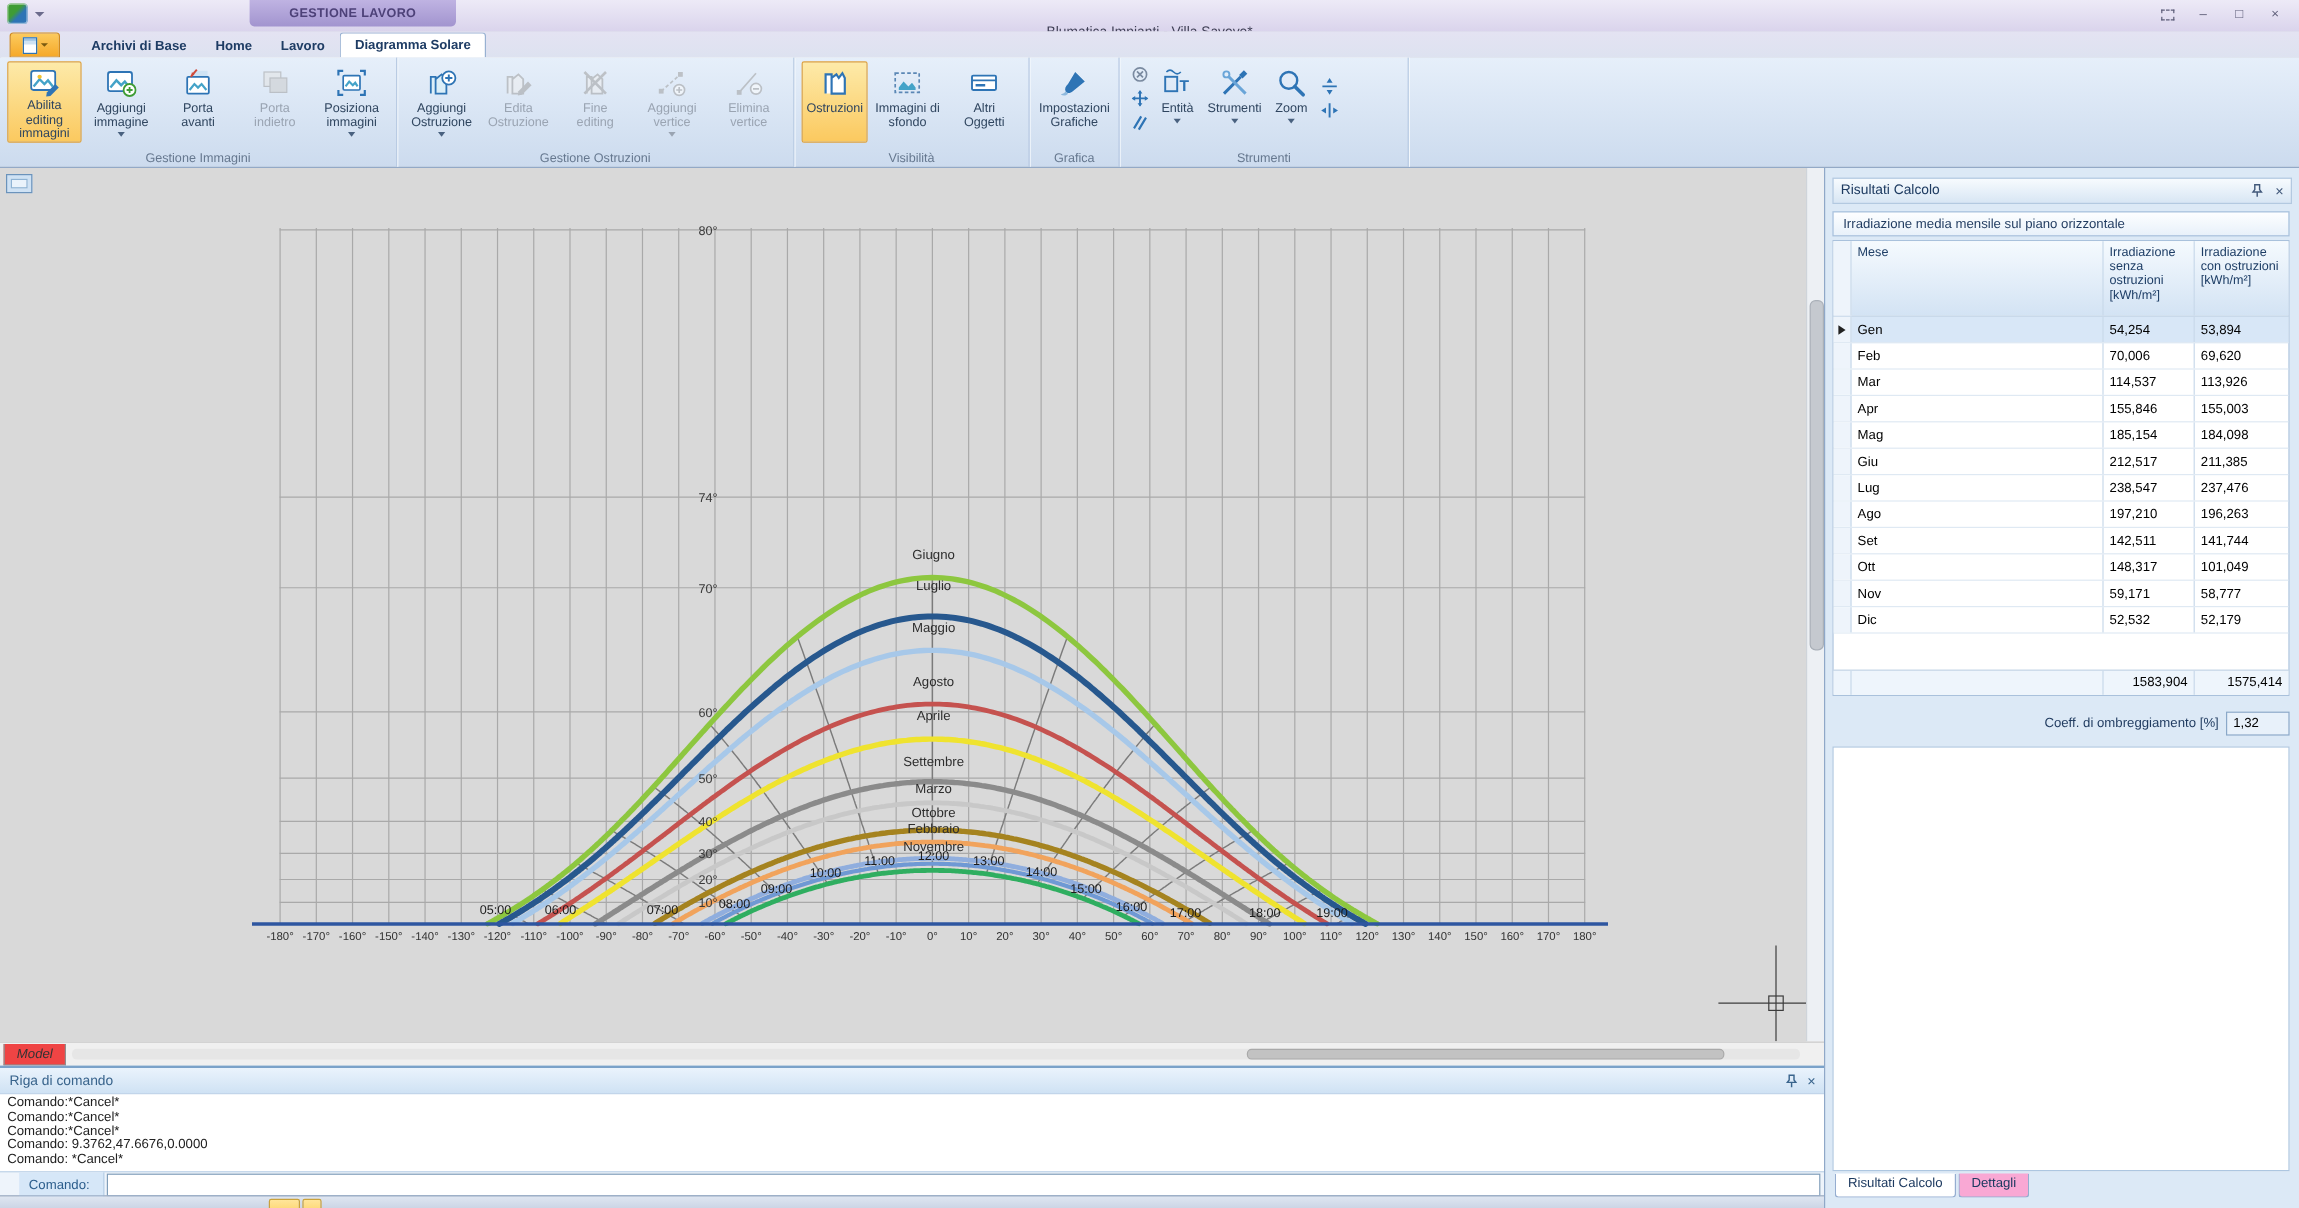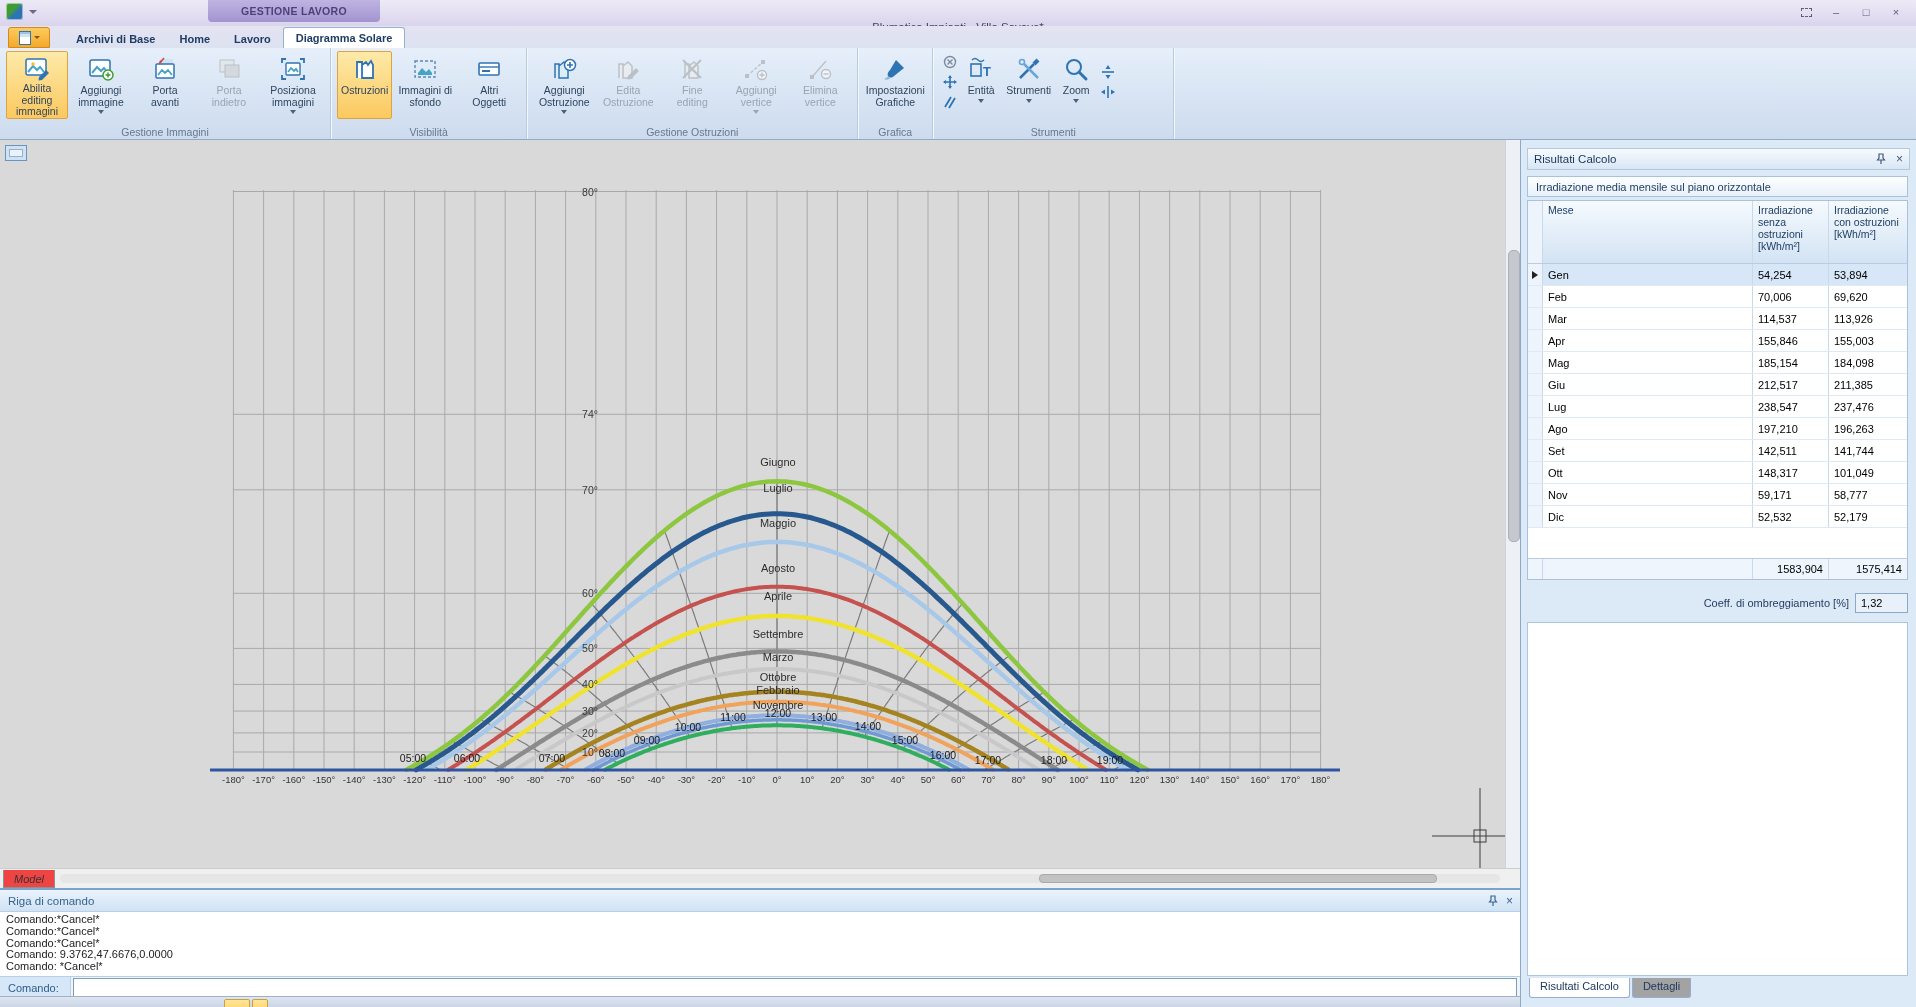--- a/index.html
+++ b/index.html
@@ -45,21 +45,21 @@
   .vthumb{position:absolute;left:2px;top:110px;width:10px;height:290px;background:#c5c9cf;border:1px solid #aab0b8;border-radius:5px;}
   .bottombar{position:absolute;left:0;top:868px;width:1521px;height:20px;background:#f0f0f0;border-top:1px solid #cdcdcd;}
   .modeltab{position:absolute;left:3px;top:1px;height:17px;padding:0 10px;background:#ef4444;border:1px solid #8f8f8f;border-top:none;display:flex;align-items:center;font-size:11px;color:#333;font-style:italic;}
   .htrack{position:absolute;left:60px;top:5px;width:1440px;height:9px;background:#e6e6e6;border-radius:4px;}
   .hthumb{position:absolute;left:979px;top:0;width:398px;height:9px;background:#c2c2c2;border:1px solid #a9a9a9;border-radius:4px;box-sizing:border-box;}
   
   .cmdpanel{position:absolute;left:0;top:888px;width:1521px;height:108px;background:#eef4fb;border-top:2px solid #7ba2c9;box-sizing:border-box;}
   .cmdheader{height:21px;background:linear-gradient(#eaf3fc,#cfe2f4);color:#39648c;font-size:11.5px;display:flex;align-items:center;padding:0 8px;border-bottom:1px solid #b9cfe6;}
   .cmdhdr-icons{margin-left:auto;display:flex;gap:8px;align-items:center;color:#39648c;}
   .cmdlog{background:#fff;height:60px;overflow:hidden;font-size:11px;color:#222;padding:2px 6px;line-height:11.8px;border-bottom:1px solid #b9cfe6;}
-  .cmdinput{height:21px;display:flex;align-items:stretch;}
+  .cmdinput{height:21px;display:flex;align-items:stretch;padding-left:16px;}
   .cmdinput .lbl{width:62px;background:#d6e7f8;color:#2b5d8c;display:flex;align-items:center;padding-left:8px;border-right:1px solid #b9cfe6;}
   .cmdinput input{flex:1;border:1px solid #7f9db9;margin:1px 4px 1px 2px;font-family:"Liberation Sans",sans-serif;font-size:11px;padding:0 3px;}
   .statusbar{position:absolute;left:0;top:996px;width:1916px;height:11px;background:linear-gradient(#dfe6f1,#c9d3e4);border-top:1px solid #9fb0c9;}
   .stub{position:absolute;top:2px;height:14px;background:linear-gradient(#ffe59a,#fccf5f);border:1px solid #caa23c;border-radius:2px;}
   
   .rightpanel{position:absolute;left:1520px;top:140px;width:396px;height:867px;background:#dce9f6;border-left:1px solid #8fa8c8;box-sizing:border-box;}
   .rp-title{position:absolute;left:6px;right:6px;top:8px;height:22px;background:linear-gradient(#f7fbfe,#d8e6f4);border:1px solid #b3c9e0;display:flex;align-items:center;padding:0 6px;color:#1d3a60;font-size:11.5px;box-sizing:border-box;}
   .rp-title .icons{margin-left:auto;display:flex;gap:10px;align-items:center;color:#41587a;}
   .rp-sub{position:absolute;left:6px;right:8px;top:36px;height:21px;background:linear-gradient(#fdfeff,#e8f1fa);border:1px solid #a9c1dc;display:flex;align-items:center;padding:0 8px;color:#1f3a5f;box-sizing:border-box;}
   .rp-table{position:absolute;left:6px;right:8px;top:60px;height:380px;background:#fff;border:1px solid #a9c1dc;box-sizing:border-box;display:flex;flex-direction:column;}
@@ -72,21 +72,21 @@
   .trow.selected{background:#d8e7f7;}
   .marker{justify-content:center;padding:0;background:#eef4fb;}
   .tri-right{width:0;height:0;border-top:4px solid transparent;border-bottom:4px solid transparent;border-left:6px solid #222;}
   .tfill{flex:1;border-bottom:1px solid #b9cde2;}
   .ttotals{height:20px;background:#eef5fc;color:#000;}
   .ttotals .td{justify-content:flex-end;}
   .rp-coeff{position:absolute;right:8px;top:452px;height:22px;display:flex;align-items:center;gap:6px;color:#1f3a5f;}
   .coeffbox{width:46px;height:18px;background:#e8f1fa;border:1px solid #8aa8c8;display:flex;align-items:center;padding-left:5px;color:#000;}
   .rp-box{position:absolute;left:6px;right:8px;top:482px;height:352px;background:#fff;border:1px solid #adc6e0;}
   .rp-tabs{position:absolute;left:8px;top:838px;height:20px;display:flex;gap:2px;}
-  .rp-tab{padding:2px 10px;border:1px solid #95add0;border-top:none;border-radius:0 0 3px 3px;color:#1d3a60;background:#a3a3a3;}
+  .rp-tab{padding:2px 10px;border:1px solid #95add0;border-top:none;border-radius:0 0 3px 3px;color:#1d3a60;background:#f9a8d4;}
   .rp-tab.active{background:#fff;}
 </style>
 </head>
 <body>
 
 <div id="app">
 
   <div class="titlebar">
     <div class="qat">
       <div class="applogo"></div>
@@ -170,51 +170,20 @@
               <path d="M8 16 l3-4 3 3 2-2 2 3" stroke="#44a3c8" stroke-width="1.8" fill="none"></path>
             </svg>
         </div>
         <div class="rlab">Posiziona immagini</div>
         <div class="arr"></div>
       </div>
       <div class="rgroup-label">Gestione Immagini</div>
     </div>
 
     <div class="rgroup">
-      <div class="rbtn sel">
-        <div class="ricon">
-          <svg width="26" height="26" viewBox="0 0 26 26">
-              <path d="M5 22 V6 h5 v16 M10 22 V9 l4-3 2 3 3-4 2 4 v13z" fill="#fff" stroke="#2e74b5" stroke-width="1.8"></path>
-            </svg>
-        </div>
-        <div class="rlab">Ostruzioni</div>
-      </div>
-      <div class="rbtn">
-        <div class="ricon">
-          <svg width="26" height="26" viewBox="0 0 26 26">
-              <rect x="3" y="5" width="20" height="16" fill="none" stroke="#5b87b5" stroke-width="1.4" stroke-dasharray="3 2"></rect>
-              <path d="M6 17 l4-5 4 4 3-3 3 4 v2 h-14z" fill="#44a3c8"></path>
-            </svg>
-        </div>
-        <div class="rlab">Immagini di sfondo</div>
-      </div>
-      <div class="rbtn">
-        <div class="ricon">
-          <svg width="26" height="26" viewBox="0 0 26 26">
-              <rect x="3" y="7" width="20" height="12" rx="1" fill="#fff" stroke="#2e74b5" stroke-width="1.6"></rect>
-              <path d="M3 11 h20" stroke="#2e74b5" stroke-width="1.4"></path>
-              <path d="M6 15 h8" stroke="#2e74b5" stroke-width="2"></path>
-            </svg>
-        </div>
-        <div class="rlab">Altri Oggetti</div>
-      </div>
-      <div class="rgroup-label">Visibilità</div>
-    </div>
-
-    <div class="rgroup">
       <div class="rbtn">
         <div class="ricon">
           <svg width="26" height="26" viewBox="0 0 26 26">
               <path d="M4 22 V8 h4 v14 M8 22 V10 l5-4 4 4 v12z" fill="#dbeef8" stroke="#2e74b5" stroke-width="1.5"></path>
               <circle cx="19" cy="9" r="5.5" fill="#fff" stroke="#2e74b5" stroke-width="1.5"></circle>
               <path d="M19 6v6M16 9h6" stroke="#2e74b5" stroke-width="1.6"></path>
             </svg>
         </div>
         <div class="rlab">Aggiungi Ostruzione</div>
         <div class="arr"></div>
@@ -255,20 +224,51 @@
           <svg width="26" height="26" viewBox="0 0 26 26">
               <path d="M5 21 L19 5" stroke="#9aa0a8" stroke-width="1.4"></path>
               <rect x="3" y="19" width="4" height="4" fill="#9aa0a8"></rect>
               <circle cx="19" cy="18" r="4.5" fill="#fff" stroke="#9aa0a8" stroke-width="1.4"></circle>
               <path d="M16.5 18h5" stroke="#9aa0a8" stroke-width="1.4"></path>
             </svg>
         </div>
         <div class="rlab">Elimina vertice</div>
       </div>
       <div class="rgroup-label">Gestione Ostruzioni</div>
+    </div>
+
+    <div class="rgroup">
+      <div class="rbtn sel">
+        <div class="ricon">
+          <svg width="26" height="26" viewBox="0 0 26 26">
+              <path d="M5 22 V6 h5 v16 M10 22 V9 l4-3 2 3 3-4 2 4 v13z" fill="#fff" stroke="#2e74b5" stroke-width="1.8"></path>
+            </svg>
+        </div>
+        <div class="rlab">Ostruzioni</div>
+      </div>
+      <div class="rbtn">
+        <div class="ricon">
+          <svg width="26" height="26" viewBox="0 0 26 26">
+              <rect x="3" y="5" width="20" height="16" fill="none" stroke="#5b87b5" stroke-width="1.4" stroke-dasharray="3 2"></rect>
+              <path d="M6 17 l4-5 4 4 3-3 3 4 v2 h-14z" fill="#44a3c8"></path>
+            </svg>
+        </div>
+        <div class="rlab">Immagini di sfondo</div>
+      </div>
+      <div class="rbtn">
+        <div class="ricon">
+          <svg width="26" height="26" viewBox="0 0 26 26">
+              <rect x="3" y="7" width="20" height="12" rx="1" fill="#fff" stroke="#2e74b5" stroke-width="1.6"></rect>
+              <path d="M3 11 h20" stroke="#2e74b5" stroke-width="1.4"></path>
+              <path d="M6 15 h8" stroke="#2e74b5" stroke-width="2"></path>
+            </svg>
+        </div>
+        <div class="rlab">Altri Oggetti</div>
+      </div>
+      <div class="rgroup-label">Visibilità</div>
     </div>
 
     <div class="rgroup">
       <div class="rbtn">
         <div class="ricon">
           <svg width="26" height="26" viewBox="0 0 26 26">
               <path d="M14 4 L22 12 L12 20 c-2 2 -5 2 -6 0 c-1-2 0-4 2-6z" fill="#2e74b5"></path>
               <path d="M6 20 c-1 2 -3 2 -4 3 c2 1 5 1 6-1z" fill="#8fb9dd"></path>
             </svg>
         </div>

